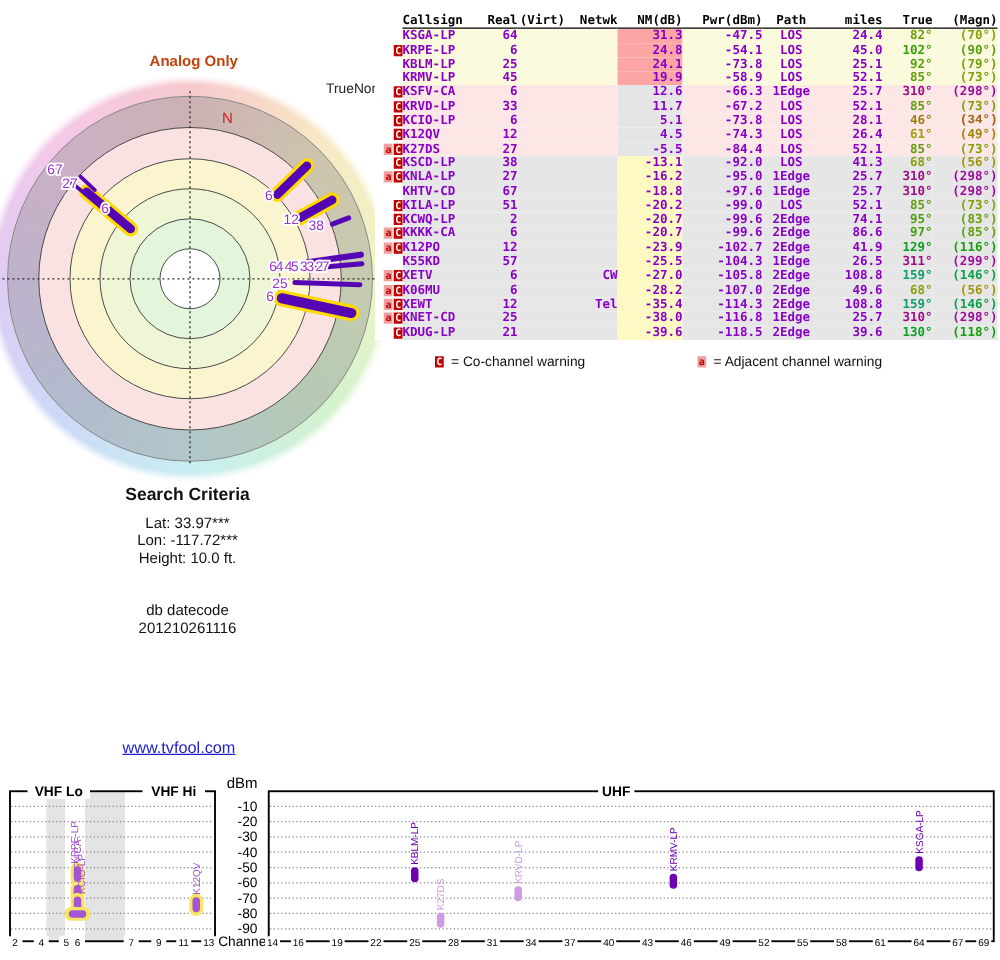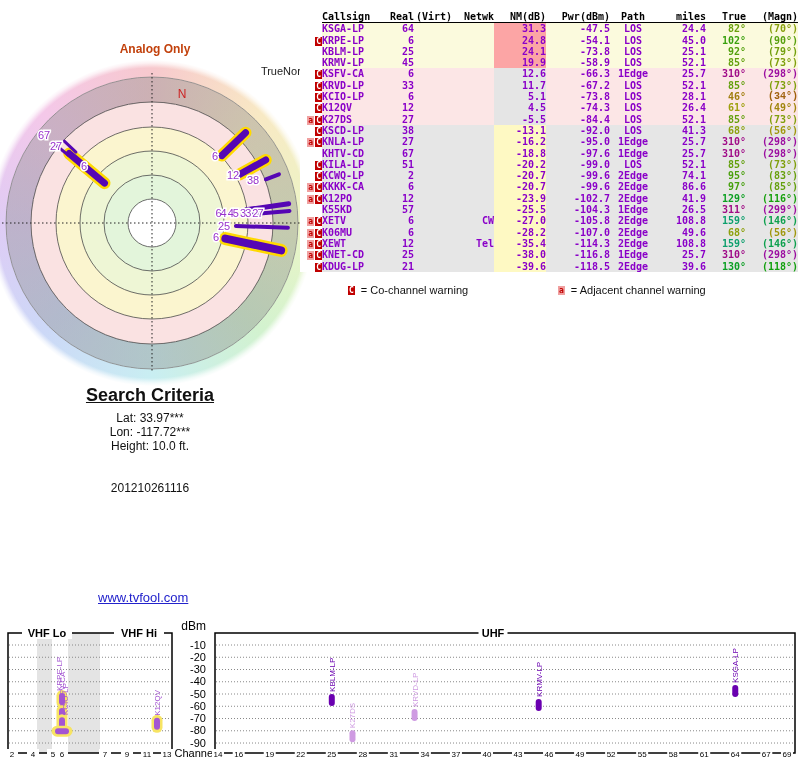--- a/index.html
+++ b/index.html
@@ -18,21 +18,21 @@
         rgba(140,140,140,0.40) 121px 146px,
         rgba(255,255,255,0) 146px 155px,
         rgba(255,255,255,0.75) 160px,
         #ffffff 163px),
       conic-gradient(#f7c9ce 0deg,#f8e9c4 45deg,#ecf5c6 90deg,#d2f2cf 135deg,
         #c9eef2 180deg,#ccd8f7 225deg,#dfccf5 270deg,#f4c8e9 315deg,#f7c9ce 360deg);}
   #radar-title{left:0;top:42px;width:310px;text-align:center;font-size:12px;font-weight:bold;color:#c2410c;}
   #radar-north{left:0;top:65px;width:310px;text-align:right;font-size:11px;color:#222;}
   
   #criteria{left:40px;top:388px;width:220px;text-align:center;font-size:12px;color:#111;line-height:14px;}
-  #criteria .head{font-weight:bold;text-decoration:underline;margin-bottom:9px;font-size:18px;}
+  #criteria .head{font-weight:bold;margin-bottom:9px;font-size:14px;}
   #criteria .gap{height:28px;}
   #site-link{left:98px;top:590px;font-size:13px;color:#2222cc;text-decoration:underline;cursor:pointer;text-align:right;}
   
   #tv-table{left:300px;top:11px;width:498px;border-collapse:collapse;table-layout:fixed;
     font-family:"DejaVu Sans Mono","Liberation Mono",monospace;font-size:10px;font-weight:bold;}
   #tv-table td,#tv-table th{padding:0;margin:0;line-height:11.3px;height:11.3px;white-space:nowrap;overflow:visible;}
   #tv-table .gh{font-weight:bold;color:#000;text-align:center;}
   #tv-table .gh .eq{color:#999;}
   #tv-table tr.colhead th{border-bottom:1px solid #000;color:#000;text-align:right;}
   #tv-table tr.colhead th.cs{text-align:left;}
@@ -423,20 +423,21 @@
 
   <div class="legend-item" id="legend-co" style="left:347px;"><span class="badge badge-co">C</span>= Co-channel warning</div>
   <div class="legend-item" id="legend-adj" style="left:557px;"><span class="badge badge-adj">a</span>= Adjacent channel warning</div>
 
   <div class="abs" id="criteria">
     <div class="head">Search Criteria</div>
     <div>Lat: 33.97***</div>
     <div>Lon: -117.72***</div>
     <div>Height: 10.0 ft.</div>
     <div class="gap"></div>
+    <div>db datecode</div>
     <div>201210261116</div>
   </div>
 
   <a class="abs" id="site-link">www.tvfool.com</a>
 
   <svg class="abs" id="spectrum-svg" width="800" height="150" style="left:0;top:618px;">
       <rect x="37" y="15" width="15" height="120" fill="#e4e4e4"></rect>
       <rect x="68" y="15" width="32" height="120" fill="#e4e4e4"></rect>
       <rect x="8" y="15" width="164" height="120" fill="none" stroke="#000" stroke-width="1.5"></rect>
       <rect x="215" y="15" width="580" height="120" fill="none" stroke="#000" stroke-width="1.5"></rect>

